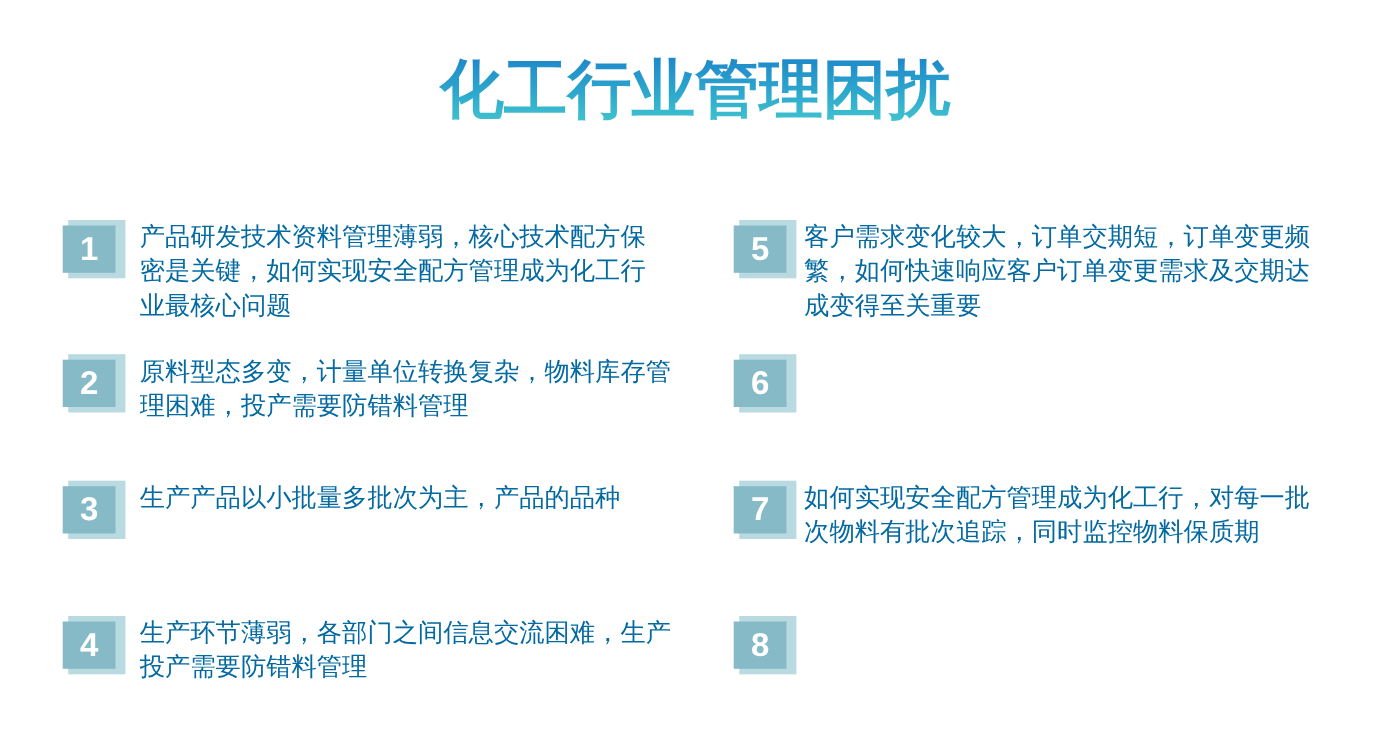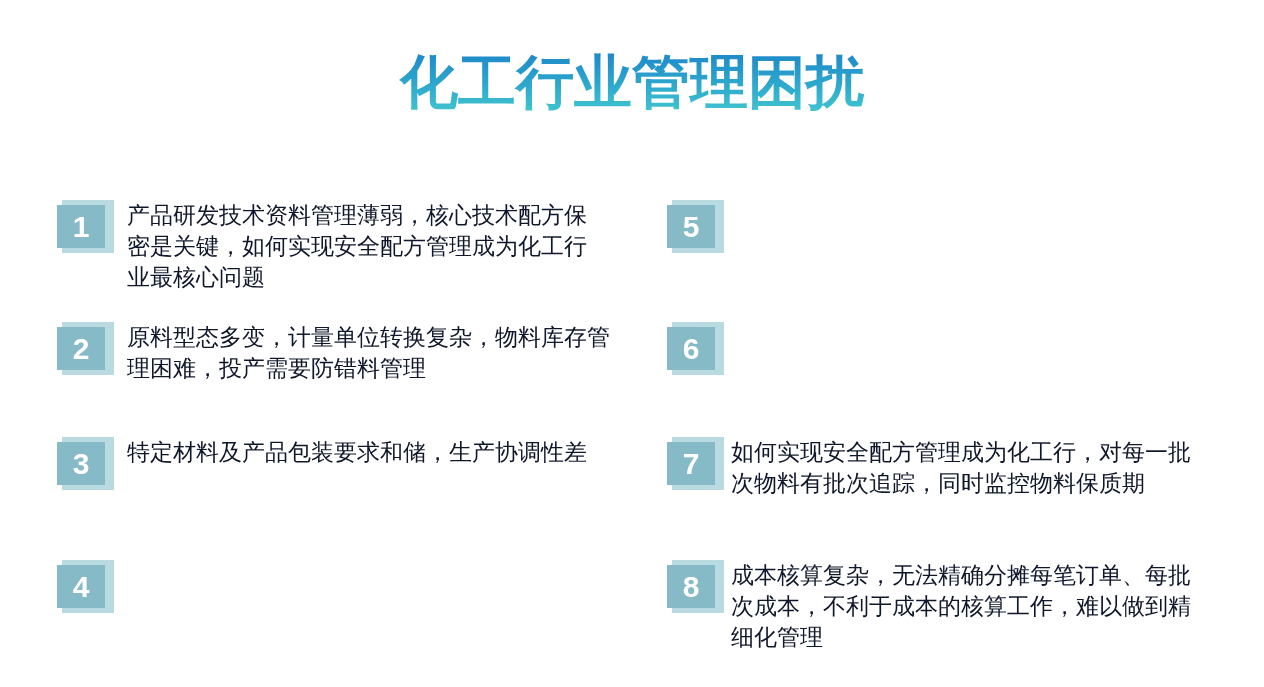--- a/index.html
+++ b/index.html
@@ -48,21 +48,21 @@
     color:#ffffff;
     font-size:30px;
     font-weight:700;
     line-height:1;
   }
   .item-text{
     position:absolute;top:0;
     width:505px;
     font-size:23px;
     line-height:31px;
-    color:#0f172a;
+    color:#0369a1;
     white-space:pre-line;
   }
   .col-left .item-text{left:70px;}
   .col-right .item-text{left:64px;}
 </style>
 </head>
 <body>
 
 <div class="page">
 
@@ -91,39 +91,44 @@
 理困难，投产需要防错料管理</div>
   </div>
 
   <div class="item col-left row-3">
     <div class="badge">
       <div class="badge-back"></div>
       <div class="badge-front">
         <span class="badge-num">3</span>
       </div>
     </div>
-    <div class="item-text">特定材料及产品包装要求和储，生产协调性差</div>
+    <div class="item-text">生产产品以小批量多批次为主，产品的品种</div>
   </div>
 
   <div class="item col-left row-4">
     <div class="badge">
       <div class="badge-back"></div>
       <div class="badge-front">
         <span class="badge-num">4</span>
       </div>
     </div>
+    <div class="item-text">生产环节薄弱，各部门之间信息交流困难，生产
+投产需要防错料管理</div>
   </div>
 
   <div class="item col-right row-1">
     <div class="badge">
       <div class="badge-back"></div>
       <div class="badge-front">
         <span class="badge-num">5</span>
       </div>
     </div>
+    <div class="item-text">客户需求变化较大，订单交期短，订单变更频
+繁，如何快速响应客户订单变更需求及交期达
+成变得至关重要</div>
   </div>
 
   <div class="item col-right row-2">
     <div class="badge">
       <div class="badge-back"></div>
       <div class="badge-front">
         <span class="badge-num">6</span>
       </div>
     </div>
   </div>
@@ -139,18 +144,15 @@
 次物料有批次追踪，同时监控物料保质期</div>
   </div>
 
   <div class="item col-right row-4">
     <div class="badge">
       <div class="badge-back"></div>
       <div class="badge-front">
         <span class="badge-num">8</span>
       </div>
     </div>
-    <div class="item-text">成本核算复杂，无法精确分摊每笔订单、每批
-次成本，不利于成本的核算工作，难以做到精
-细化管理</div>
   </div>
 
 </div>
 
 </body></html>

